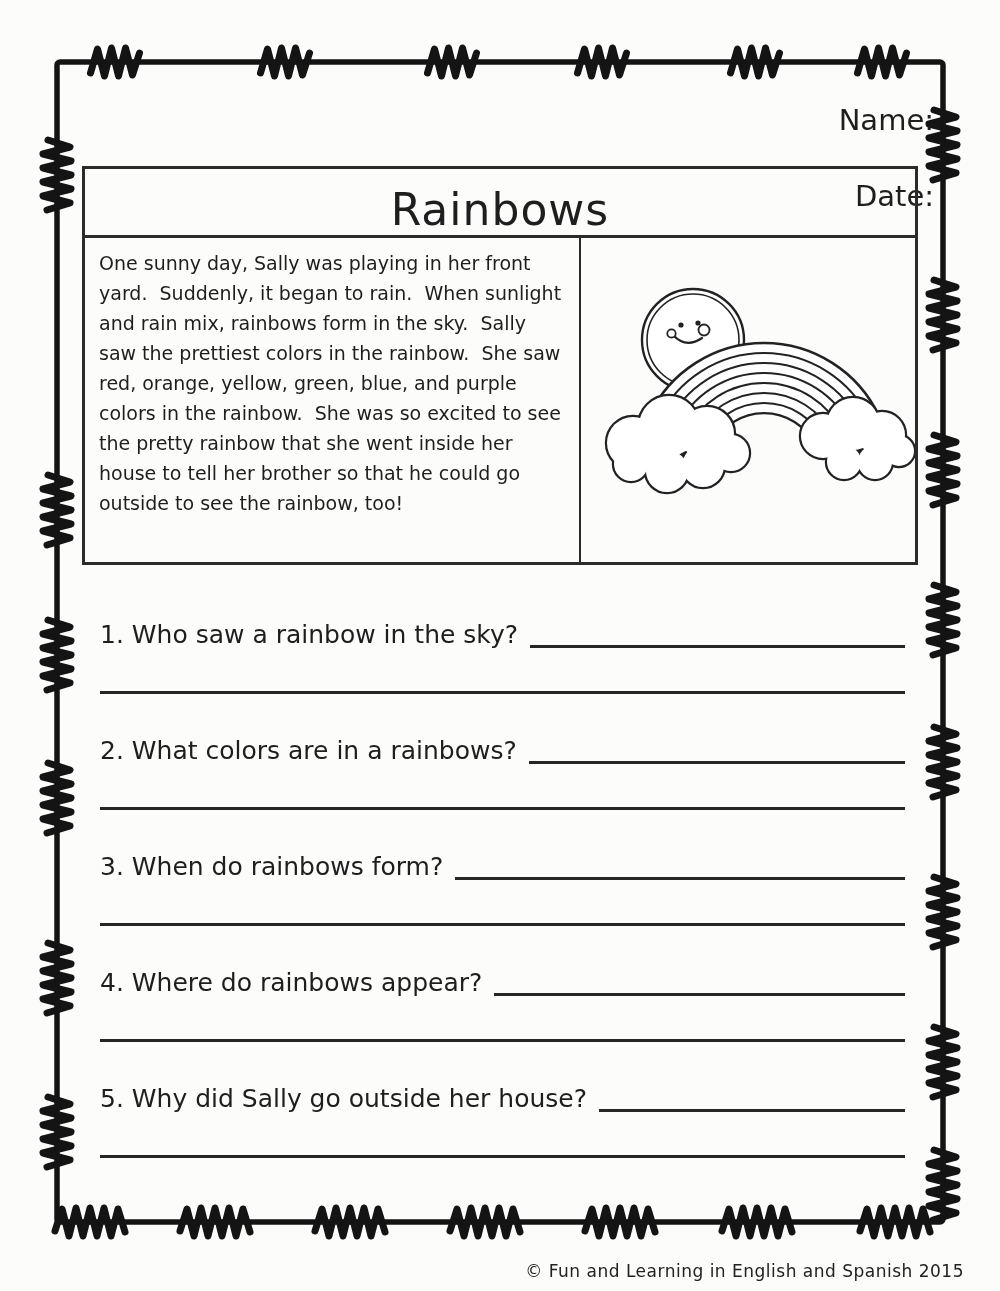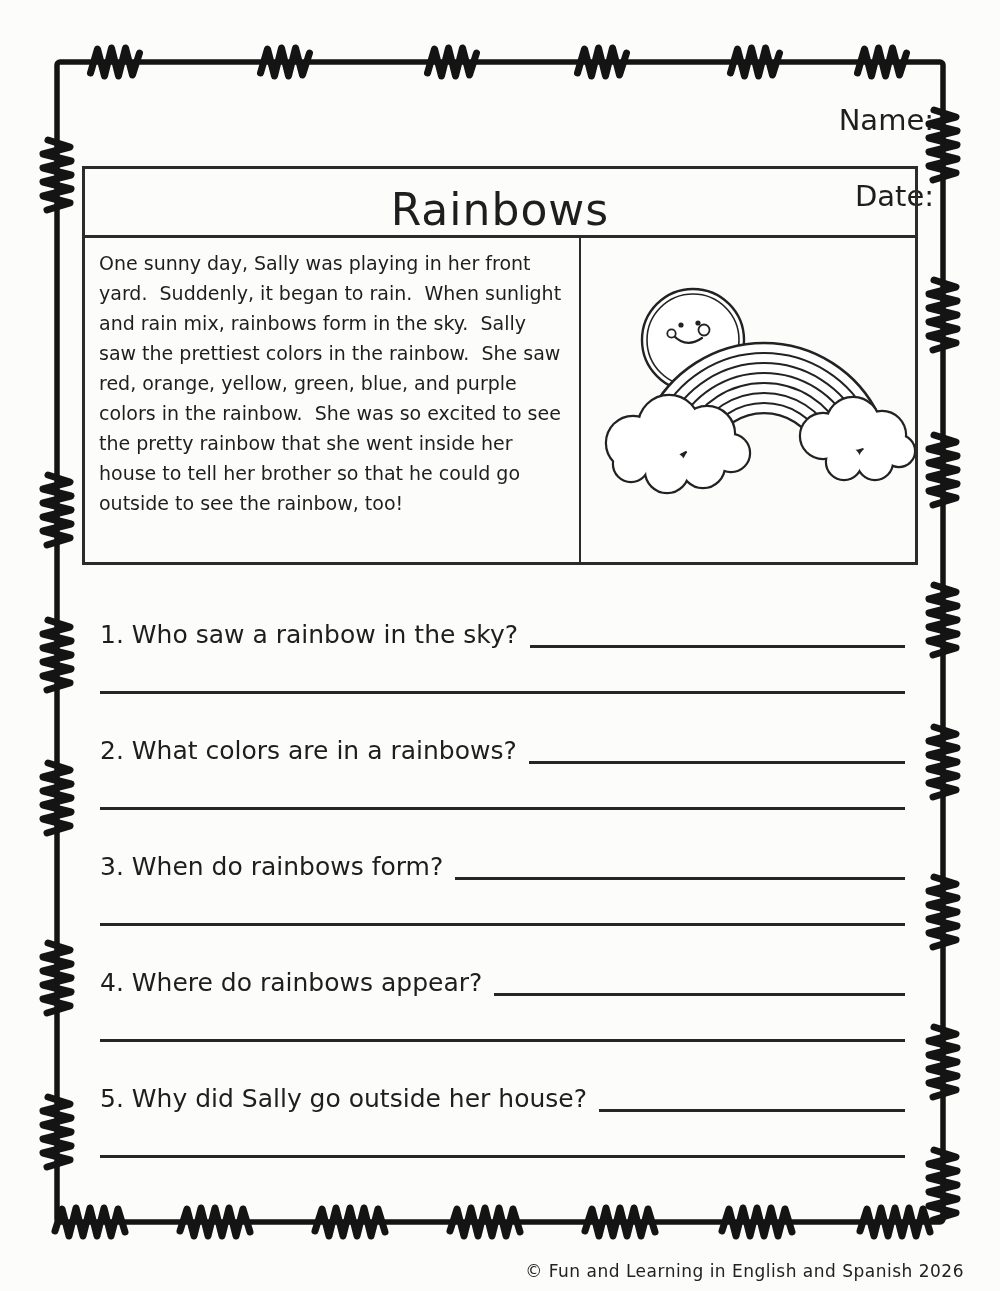--- a/index.html
+++ b/index.html
@@ -231,15 +231,15 @@
     <div class="qblock">
       <div class="qrow">
         <span class="qtext"><span class="qnum">5.</span><span>Why did Sally go outside her house?</span></span>
         <span class="inline-answer"></span>
       </div>
       <div class="full-answer"></div>
     </div>
 
   </div>
 
-  <div class="footer">© Fun and Learning in English and Spanish 2026</div>
+  <div class="footer">© Fun and Learning in English and Spanish 2015</div>
 
 </div>
 
 </body></html>

